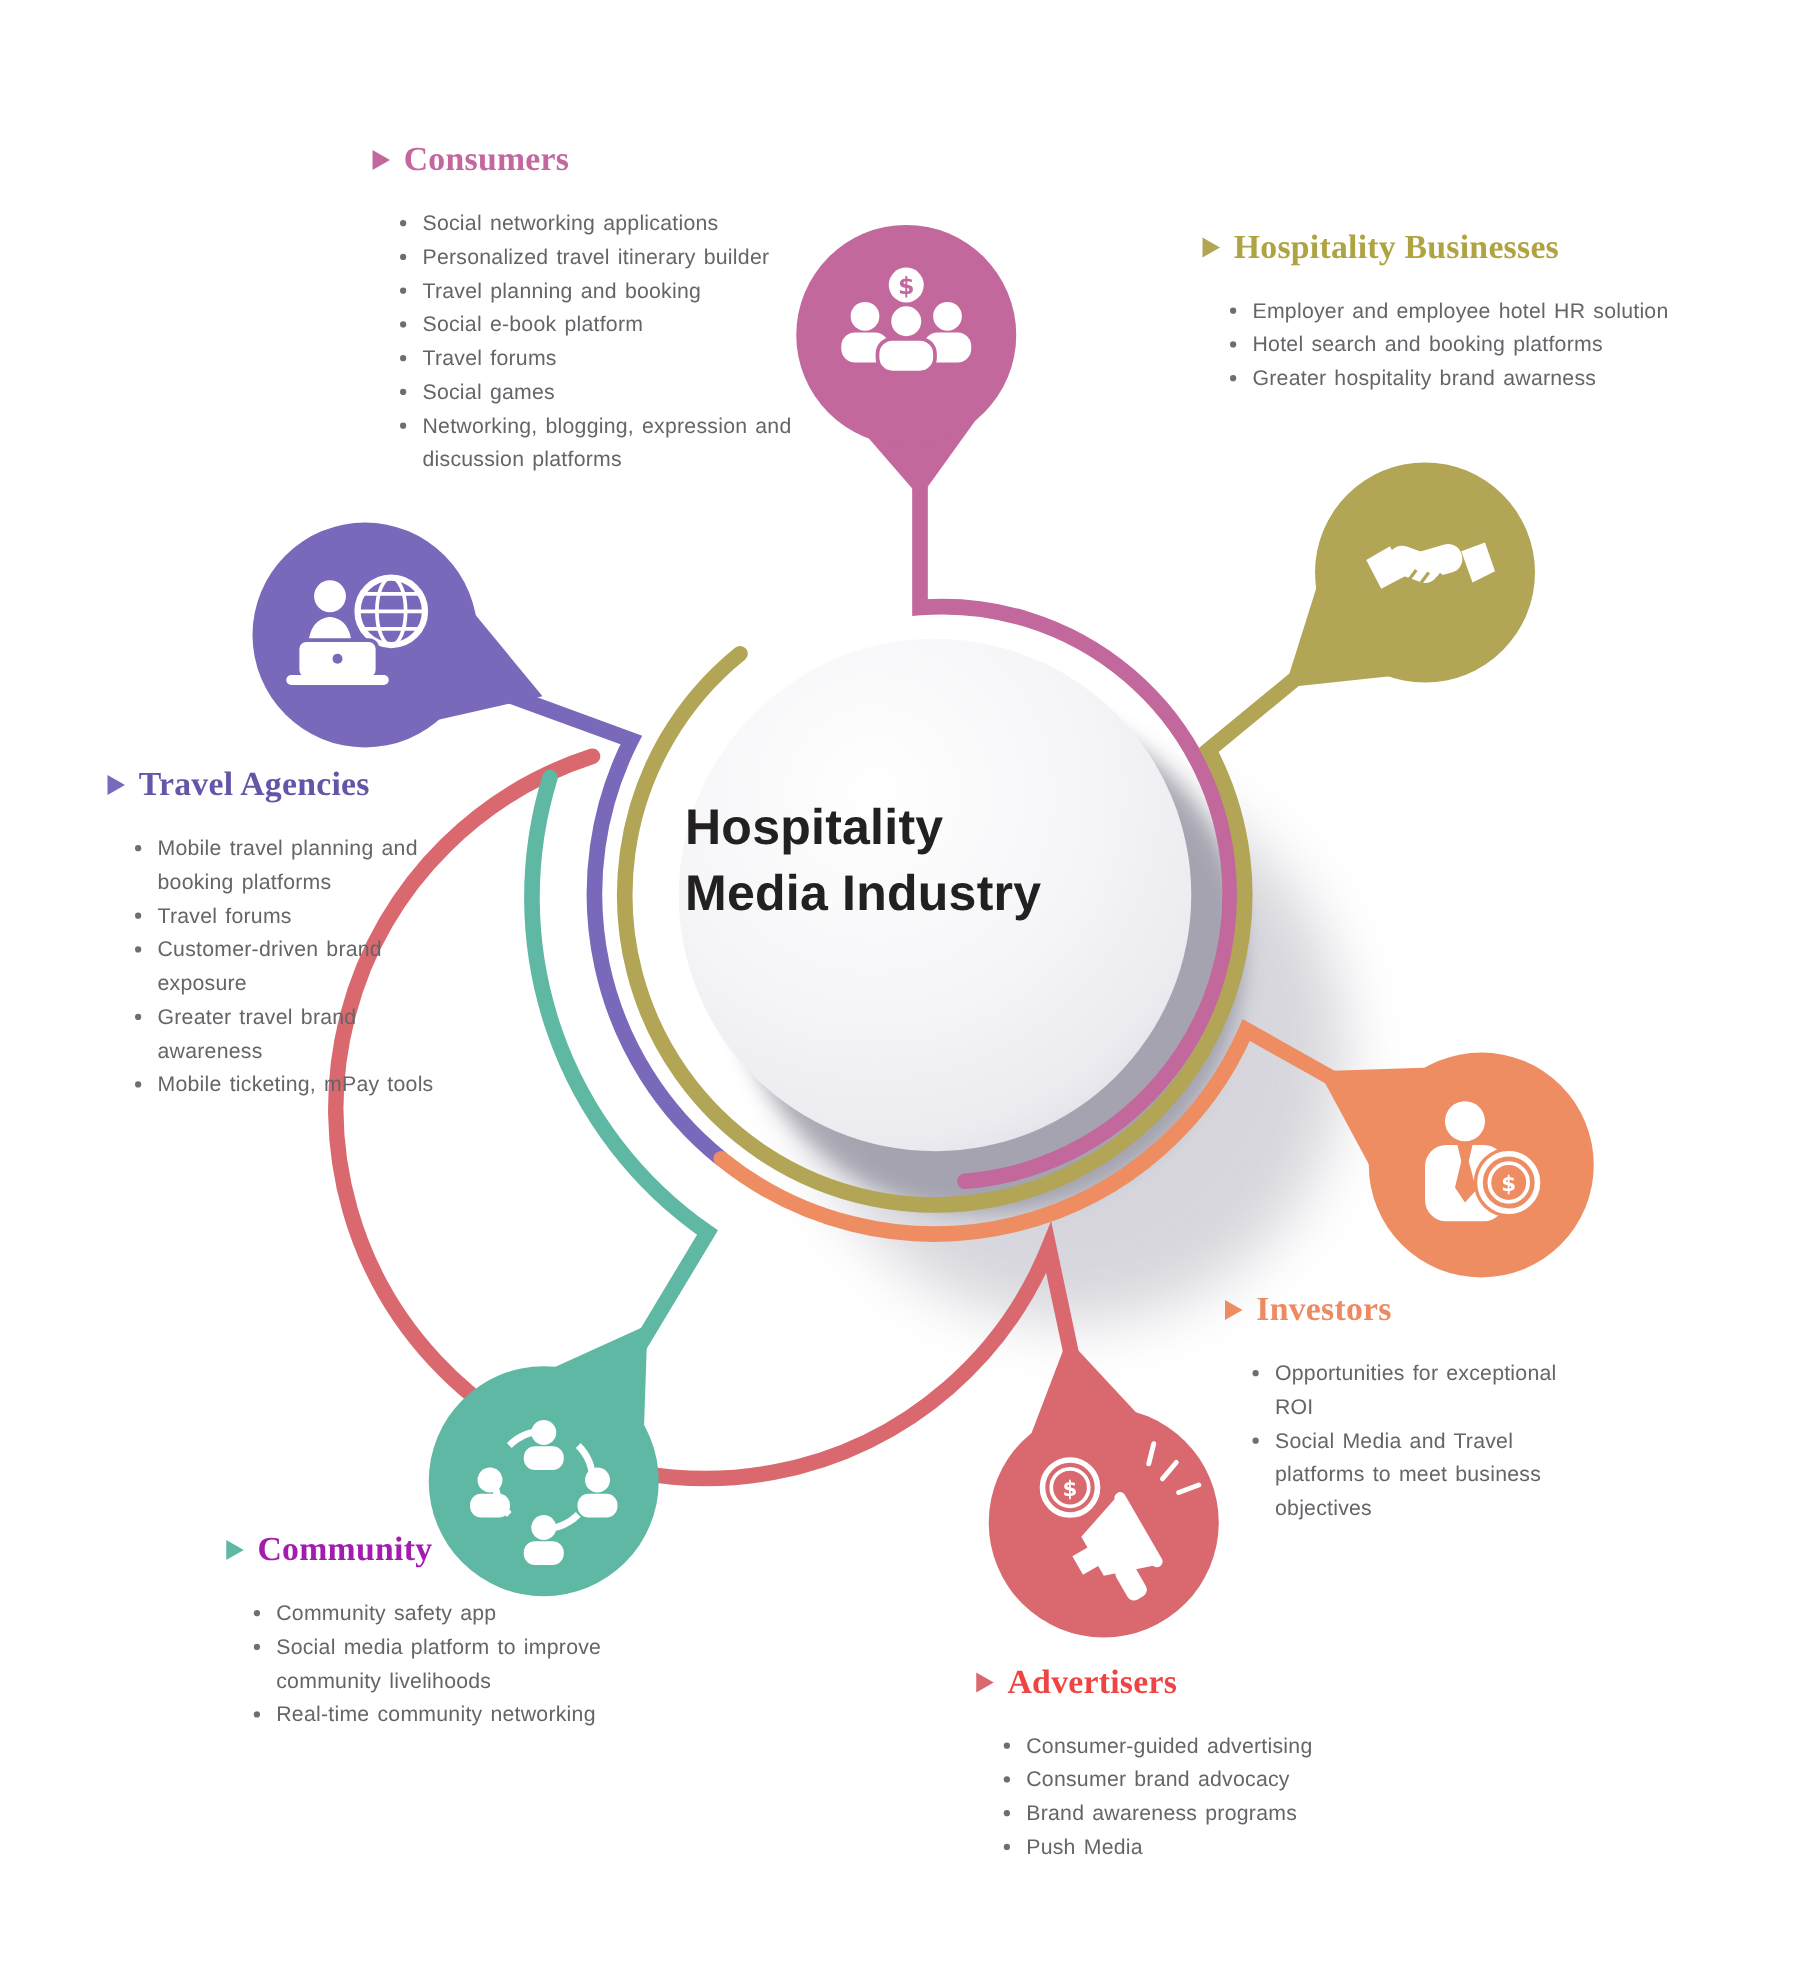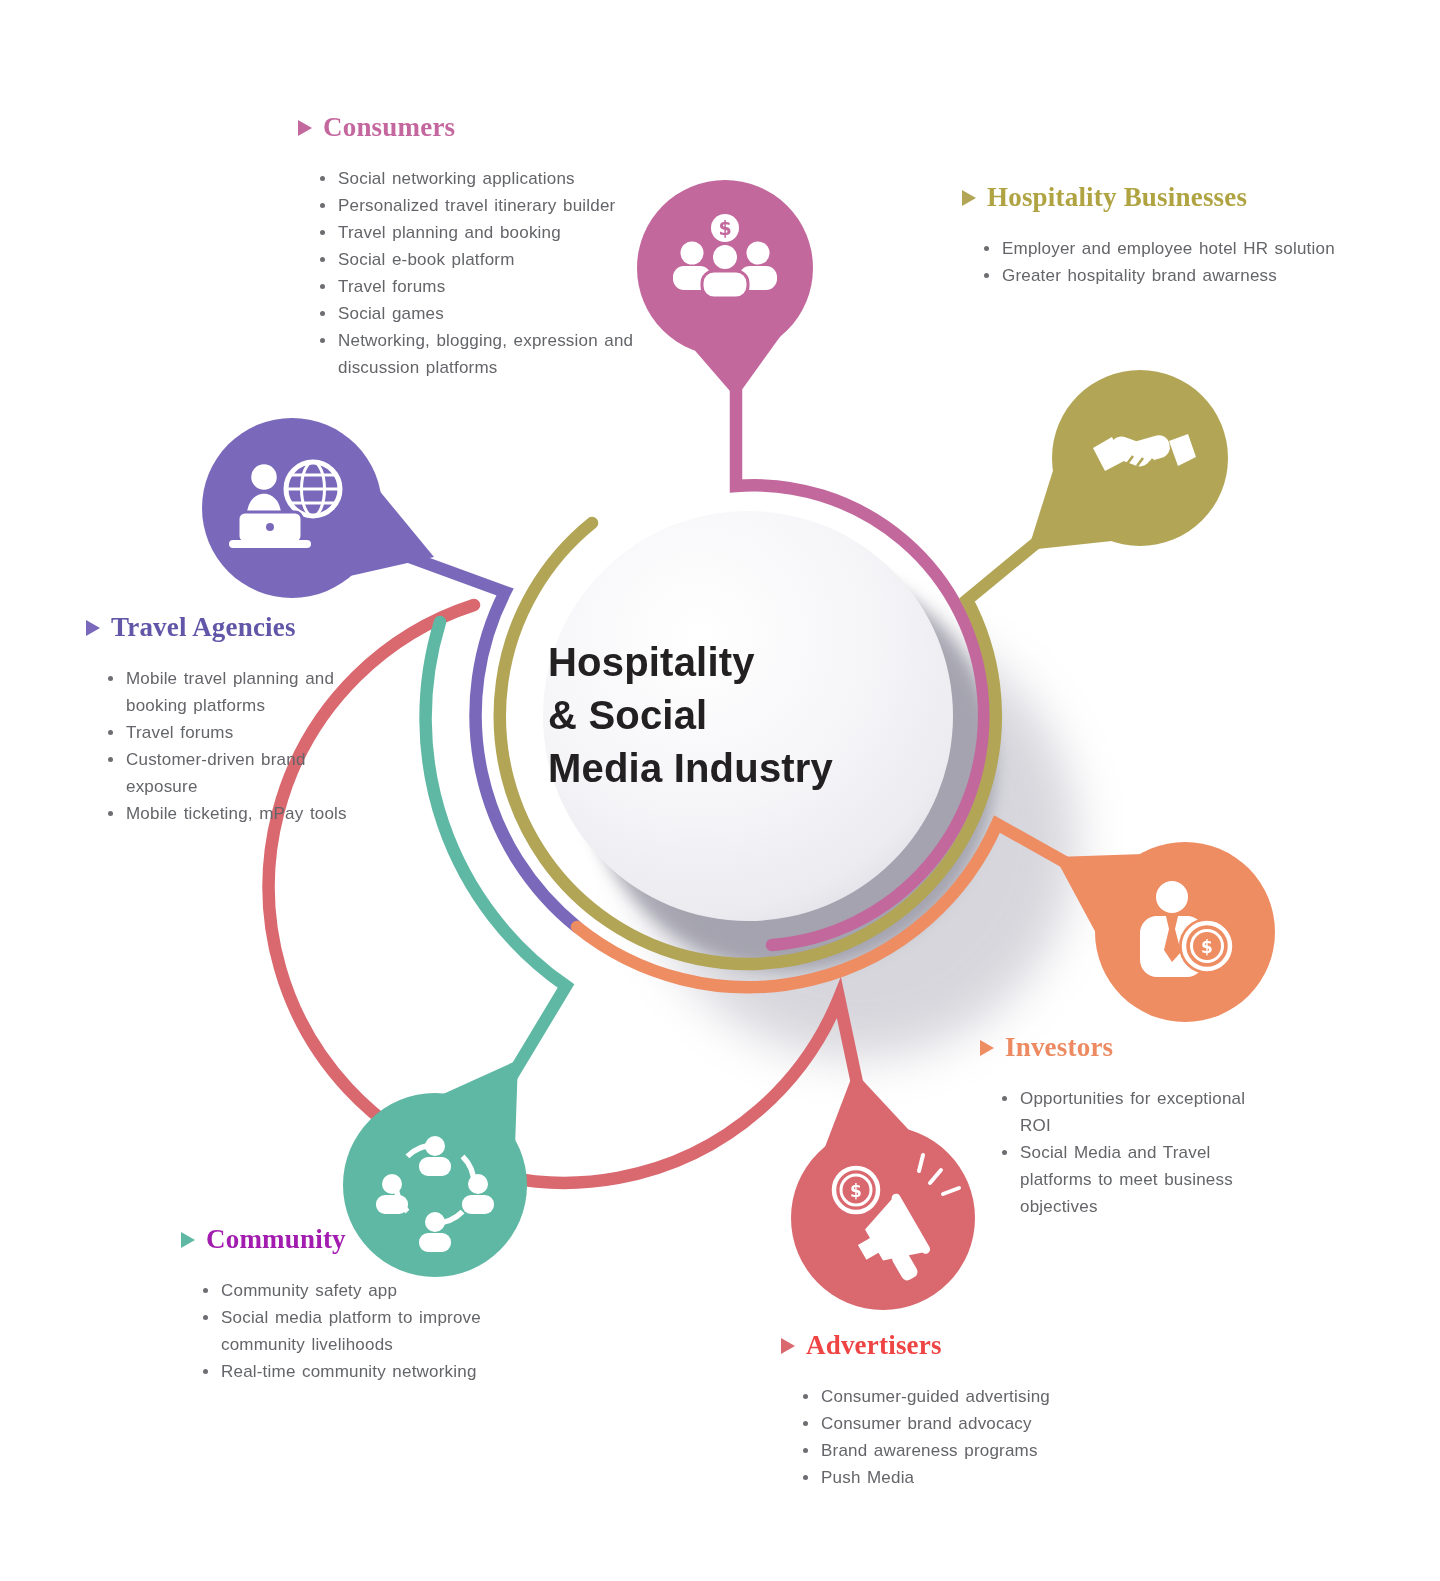--- a/index.html
+++ b/index.html
@@ -147,21 +147,20 @@
       <circle cx="856" cy="1190" r="27" fill="#d9686f"></circle>
       <circle cx="856" cy="1190" r="22" fill="none" stroke="#fff" stroke-width="4.5"></circle>
       <circle cx="856" cy="1190" r="15" fill="none" stroke="#fff" stroke-width="3"></circle>
       <text x="856" y="1197" text-anchor="middle" font-family="DejaVu Sans, sans-serif" font-weight="bold" font-size="17" fill="#fff">$</text>
     </g>
   </g>
 </svg>
 
   <div id="center-label">
     <div>Hospitality</div>
-    <div>&amp; Social</div>
     <div>Media Industry</div>
   </div>
 
   <div class="section" id="sec-consumers">
     <div class="section-title">
       <span class="arrow" style="border-left-color: rgb(194, 104, 157);"></span>
       <span class="title-text" style="color: rgb(196, 103, 158);">Consumers</span>
     </div>
     <ul class="item-list">
         <li>Social networking applications</li>
@@ -174,33 +173,35 @@
       </ul>
   </div>
 
   <div class="section" id="sec-hospitality">
     <div class="section-title">
       <span class="arrow" style="border-left-color: rgb(178, 165, 86);"></span>
       <span class="title-text" style="color: rgb(175, 163, 66);">Hospitality Businesses</span>
     </div>
     <ul class="item-list">
         <li>Employer and employee hotel HR solution</li>
+        <li>Hotel search and booking platforms</li>
         <li>Greater hospitality brand awarness</li>
       </ul>
   </div>
 
   <div class="section" id="sec-travel">
     <div class="section-title">
       <span class="arrow" style="border-left-color: rgb(122, 105, 187);"></span>
       <span class="title-text" style="color: rgb(97, 86, 167);">Travel Agencies</span>
     </div>
     <ul class="item-list">
         <li>Mobile travel planning and booking platforms</li>
         <li>Travel forums</li>
         <li>Customer-driven brand exposure</li>
+        <li>Greater travel brand awareness</li>
         <li>Mobile ticketing, mPay tools</li>
       </ul>
   </div>
 
   <div class="section" id="sec-investors">
     <div class="section-title">
       <span class="arrow" style="border-left-color: rgb(238, 140, 98);"></span>
       <span class="title-text" style="color: rgb(237, 138, 98);">Investors</span>
     </div>
     <ul class="item-list">

